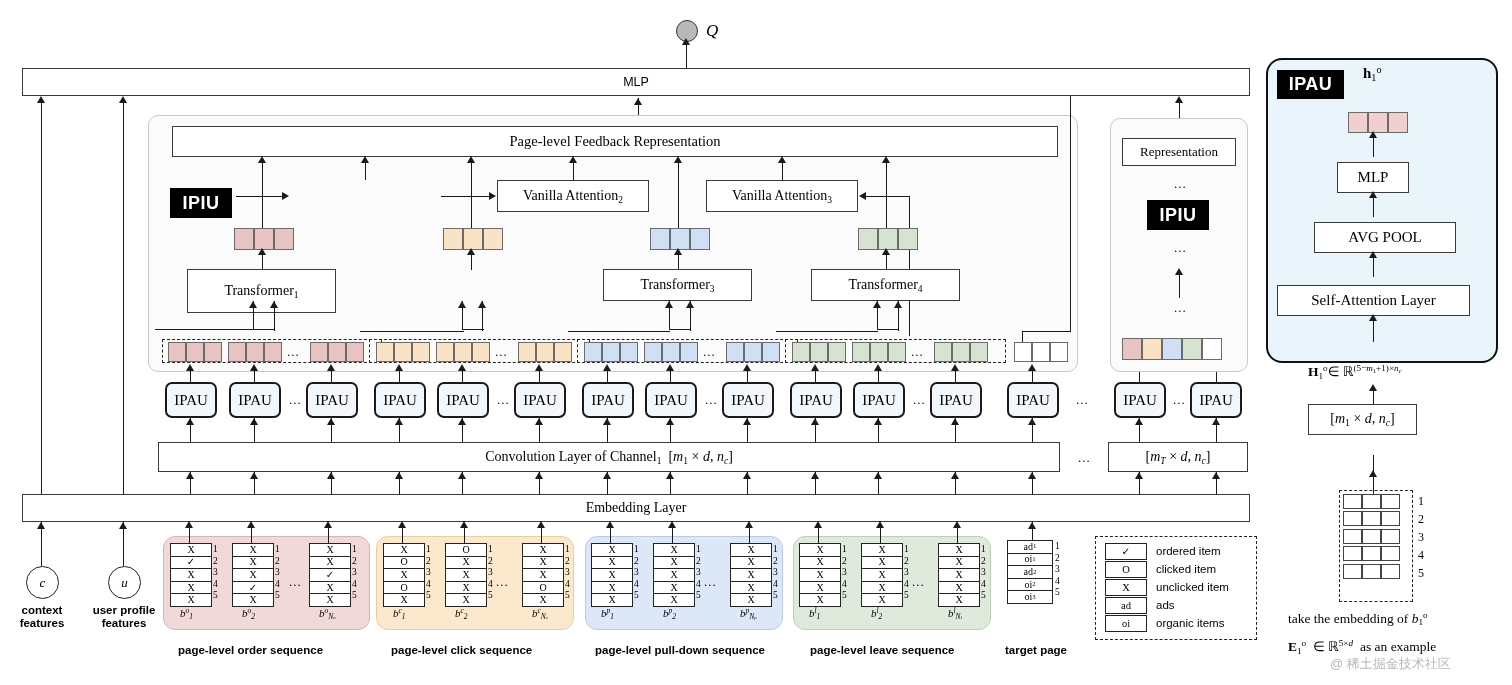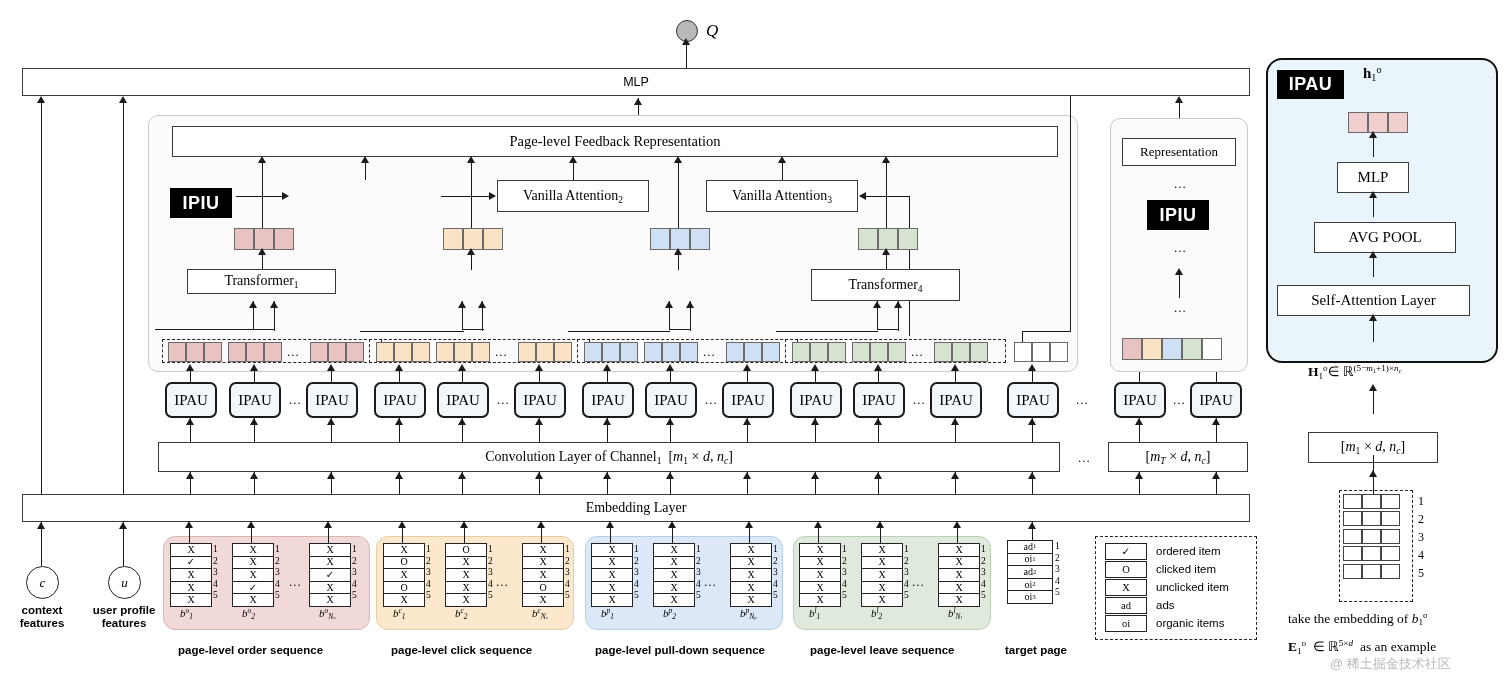--- a/index.html
+++ b/index.html
@@ -163,22 +163,25 @@
 
   <div class="vline" style="left:262px;top:252px;height:18px;"></div>
   <div class="ahead-up" style="left:258px;top:248px;"></div>
   <div class="vline" style="left:471px;top:252px;height:18px;"></div>
   <div class="ahead-up" style="left:467px;top:248px;"></div>
   <div class="vline" style="left:678px;top:252px;height:18px;"></div>
   <div class="ahead-up" style="left:674px;top:248px;"></div>
   <div class="vline" style="left:886px;top:252px;height:18px;"></div>
   <div class="ahead-up" style="left:882px;top:248px;"></div>
 
-  <div class="box abs" style="left:187px;top:269px;width:149px;height:25px;">
+  <div class="box abs" style="left:187px;top:269px;width:149px;height:44px;">
     <span style="font-size:14px;">Transformer<sub>1</sub></span>
+  </div>
+  <div class="box abs" style="left:603px;top:269px;width:149px;height:32px;">
+    <span style="font-size:14px;">Transformer<sub>3</sub></span>
   </div>
   <div class="box abs" style="left:811px;top:269px;width:149px;height:32px;">
     <span style="font-size:14px;">Transformer<sub>4</sub></span>
   </div>
 
   <div class="vline" style="left:253px;top:317px;height:12px;"></div>
     <div class="ahead-up" style="left:249px;top:301px;"></div>
     <div class="vline" style="left:253px;top:301px;height:16px;"></div>
   <div class="vline" style="left:274px;top:317px;height:14px;"></div>
     <div class="ahead-up" style="left:270px;top:301px;"></div>
@@ -742,21 +745,21 @@
     <span style="font-size:15px;">Self-Attention Layer</span>
   </div>
   <div class="vline" style="left:1373px;top:318px;height:24px;"></div>
     <div class="ahead-up" style="left:1369px;top:314px;"></div>
 
   <div class="abs serif" style="left:1308px;top:363px;font-size:13.5px;white-space:nowrap;">
     <b>H</b><sub>1</sub><sup>o</sup>∈ ℝ<sup>(5−<i>m</i><sub>1</sub>+1)×<i>n<sub>c</sub></i></sup>
   </div>
   <div class="vline" style="left:1373px;top:388px;height:26px;"></div>
     <div class="ahead-up" style="left:1369px;top:384px;"></div>
-  <div class="box abs" style="left:1308px;top:432px;width:130px;height:31px;">
+  <div class="box abs" style="left:1308px;top:404px;width:109px;height:31px;">
     <span style="font-size:14px;">[<i>m</i><sub>1</sub> × <i>d</i>, <i>n<sub>c</sub></i>]</span>
   </div>
   <div class="vline" style="left:1373px;top:455px;height:26px;"></div>
     <div class="ahead-up" style="left:1369px;top:470px;"></div>
   <div class="vline" style="left:1373px;top:474px;height:22px;"></div>
 
   <div class="embgrid" style="left:1339px;top:490px;width:72px;height:110px;">
     <div id="emb-rows">
         <div class="embrow">
           <b></b>

